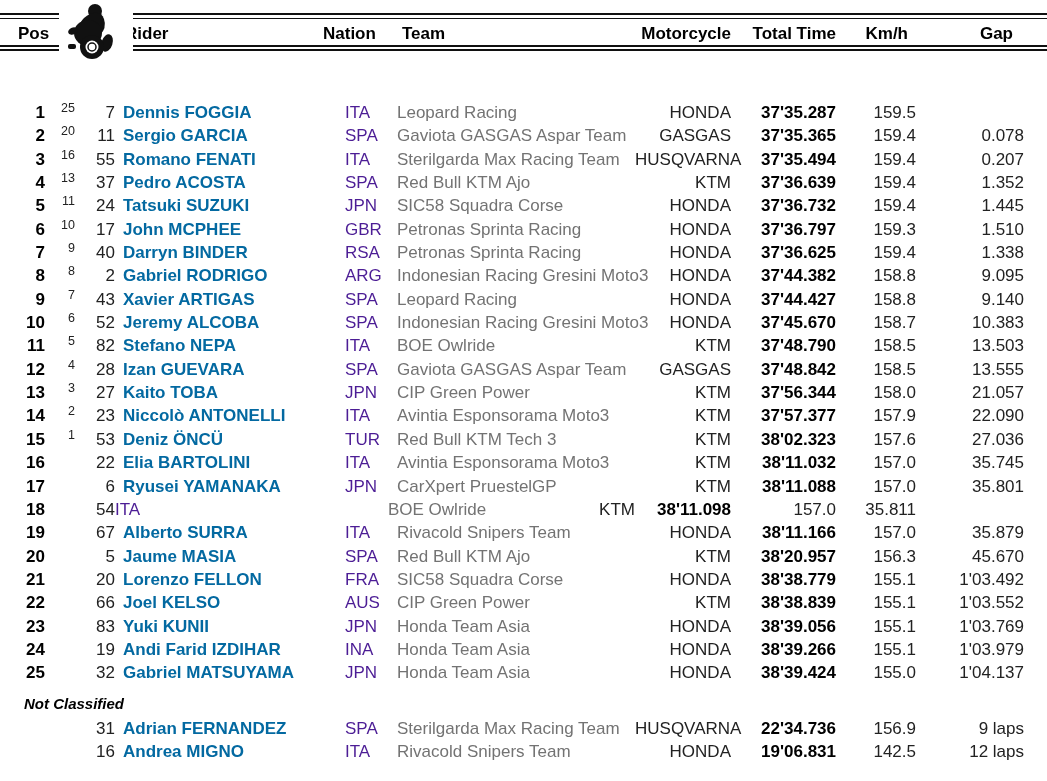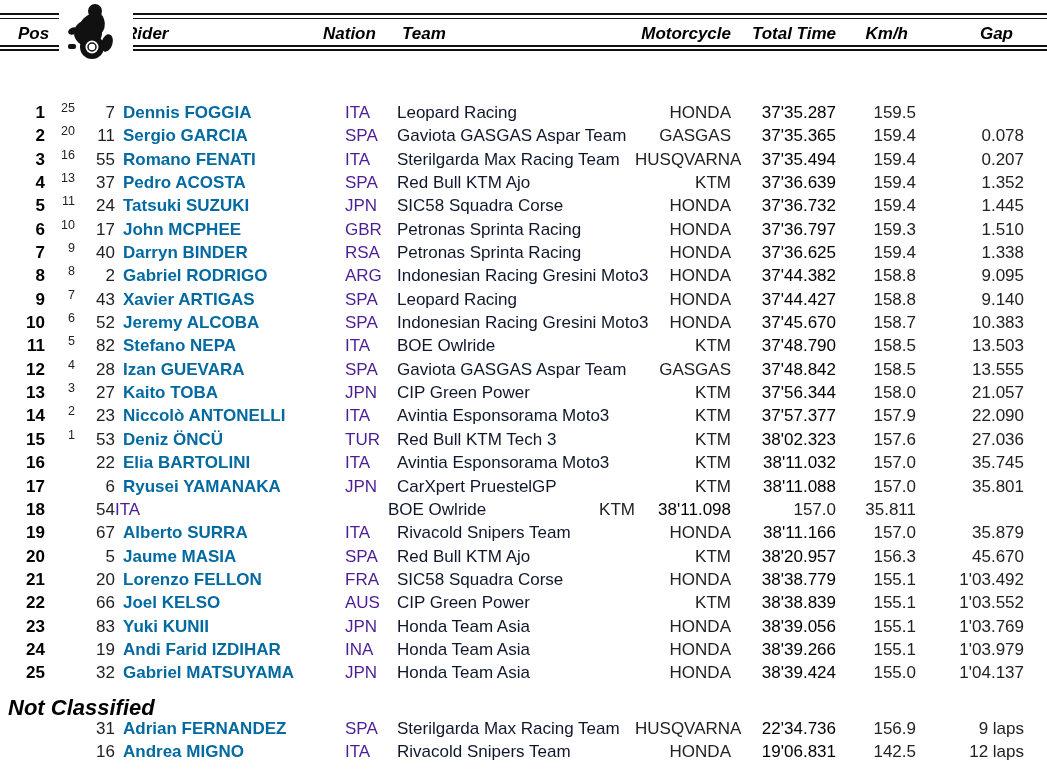--- a/index.html
+++ b/index.html
@@ -11,47 +11,47 @@
   
   .rule { position:absolute; left:0; width:1047px; background:#101010; }
   .rule-a { top:13px;   height:2px; }
   .rule-b { top:17.5px; height:1.5px; }
   .rule-c { top:45px;   height:1.5px; }
   .rule-d { top:48.5px; height:2.5px; }
   #icon-box { position:absolute; left:59px; top:0; width:74px; height:62px; background:#ffffff; }
   #rider-icon { position:absolute; left:64px; top:2px; }
   
   .hlabel {
-    position:absolute; top:24px; font-size:17px; font-weight:bold; font-style:italic;
+    position:absolute; top:24px; font-size:17px; font-weight:bold; 
     white-space:nowrap; color:#000;
   }
   
   #results, #nc-rows { position:absolute; left:0; width:1047px; }
   #results { top:101px; }
   #nc-rows { top:717px; }
   .row {
     display:grid;
     grid-template-columns:45px 30px 40px 230px 43px 9px 238px 96px 105px 80px 108px;
     height:23.35px; line-height:23.35px; font-size:17px; white-space:nowrap;
   }
   .c { overflow:visible; }
   .pos   { text-align:right; font-weight:bold; color:#000; }
   .pts   { text-align:right; font-size:12.5px; position:relative; top:-4px; color:#222; }
   .num   { text-align:right; color:#222; }
   .name  { padding-left:8px; font-weight:bold; color:#0369a1; }
   .nation{ text-align:left; color:#4c1d95; }
   .spacer{ }
-  .team  { color:#0f172a; }
+  .team  { color:#737373; }
   .moto  { text-align:right; color:#222; }
-  .time  { text-align:right; font-weight:normal; color:#000; }
+  .time  { text-align:right; font-weight:bold; color:#000; }
   .kmh   { text-align:right; color:#222; }
   .gap   { text-align:right; color:#222; }
   
   #nc-label {
-    position:absolute; left:8px; top:695px; font-size:22px; font-weight:bold; font-style:italic;
+    position:absolute; left:24px; top:695px; font-size:15px; font-weight:bold; font-style:italic;
     color:#000; white-space:nowrap;
   }
 </style>
 </head>
 <body>
 
 <div id="page">
 
   <div class="rule rule-a"></div>
   <div class="rule rule-b"></div>

